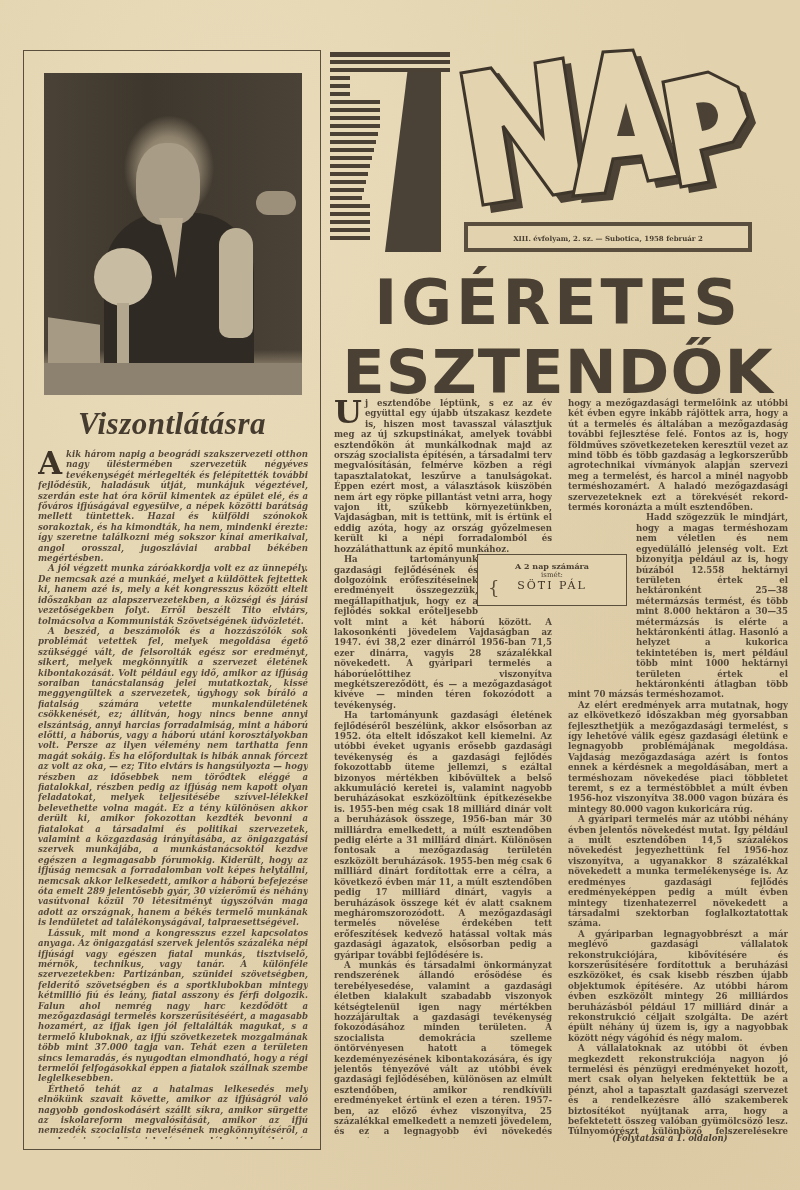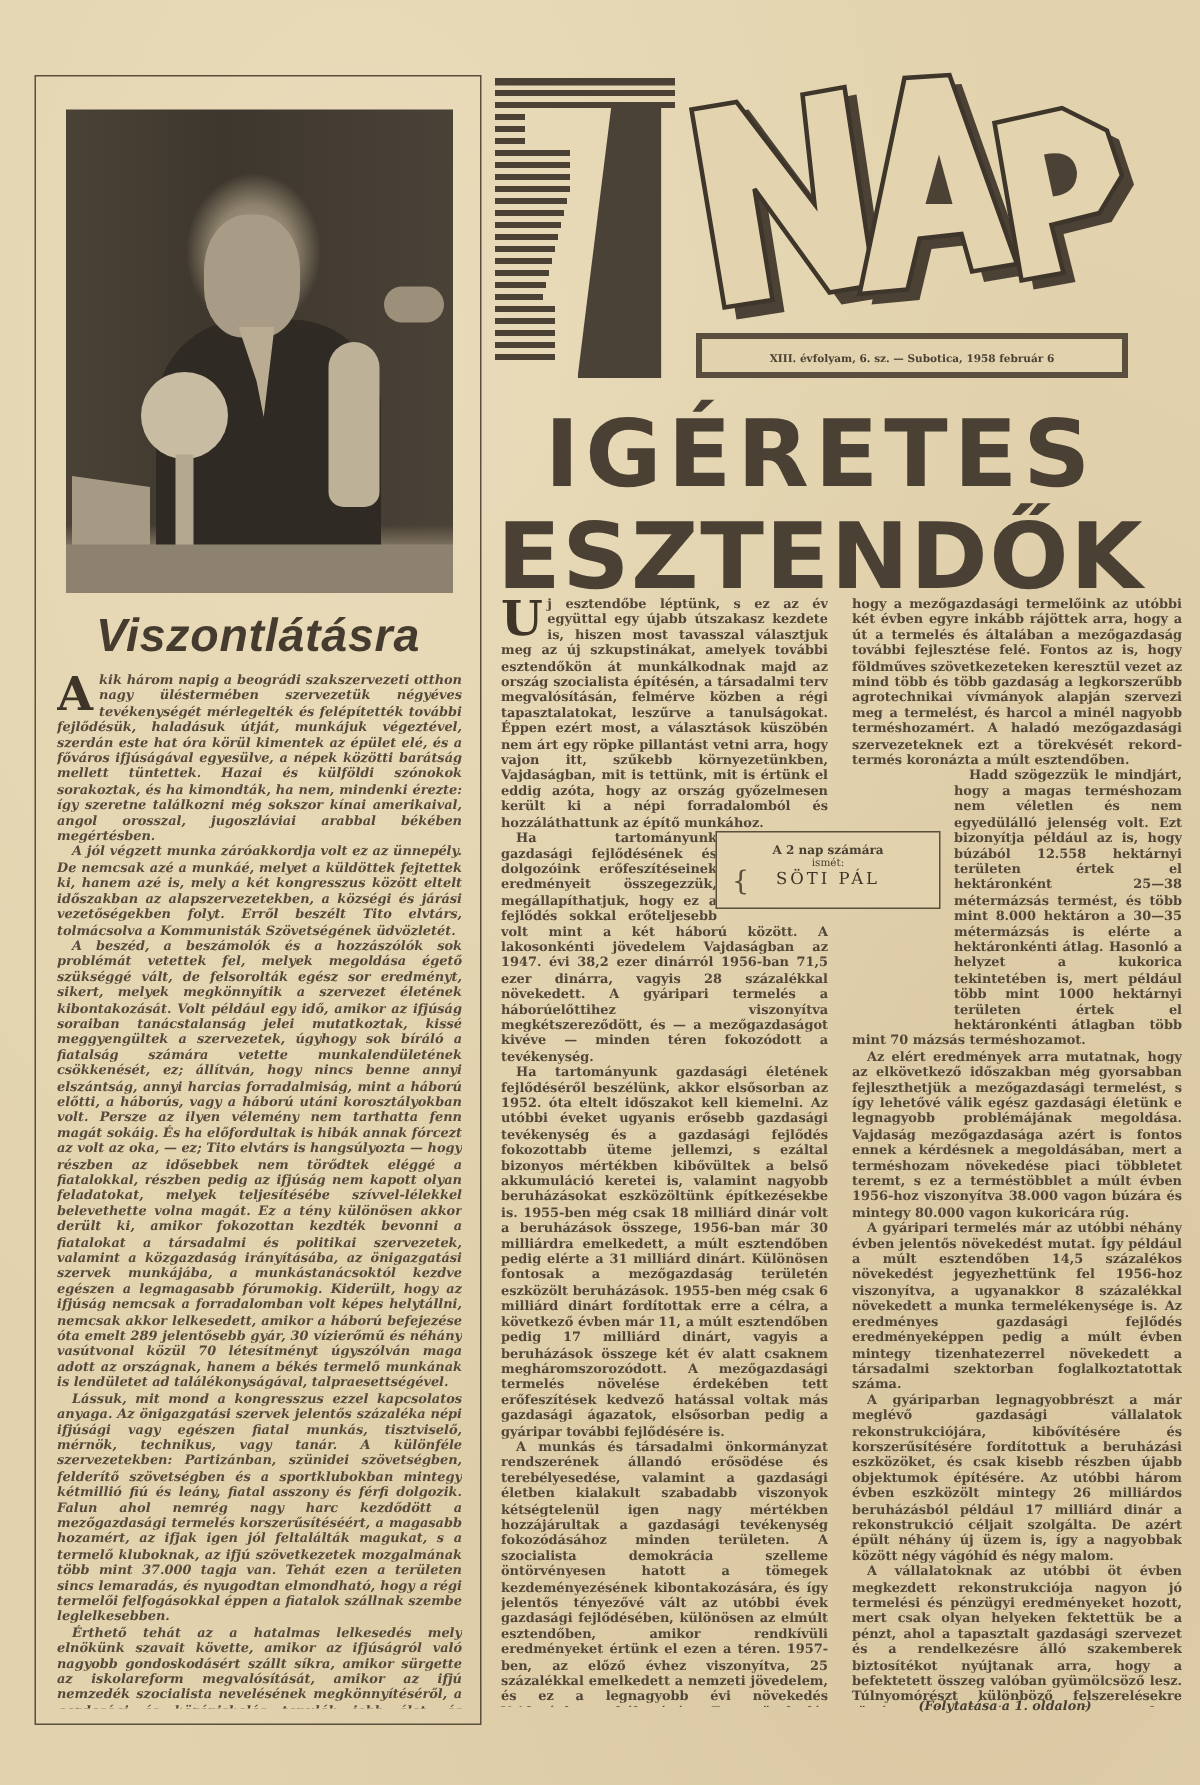--- a/index.html
+++ b/index.html
@@ -61,21 +61,21 @@
   }
   .photo .desk {
     position: absolute; left: 0; top: 290px; width: 258px; height: 32px; background: #8d8170;
   }
   .photo .paper {
     position: absolute; left: 4px; top: 248px; width: 52px; height: 50px; background: #a69a84;
     transform: skewY(8deg);
   }
   .left-title {
     position: absolute; left: 0; top: 355px; width: 100%; text-align: center;
-    font-family: Liberation Sans, sans-serif; font-style: italic; font-weight: bold;
+    font-family: Liberation Serif, serif; font-style: italic; font-weight: bold;
     font-size: 31px; color: #453b2e; letter-spacing: 0.5px;
   }
   .left-text {
     position: absolute; left: 14px; top: 398px; width: 270px; height: 690px;
     font-family: "DejaVu Serif", serif; font-style: italic; font-weight: bold;
     font-size: 8.6px; line-height: 10.4px; text-align: justify; color: #55493a;
     overflow: hidden;
   }
   .left-text p { margin: 0; text-indent: 10px; }
   .left-text p.first { text-indent: 0; }
@@ -106,21 +106,21 @@
     border: 4px solid #5a4f3f; box-sizing: border-box; background: #e2d3ae;
     text-align: center;
   }
   .dateline {
     font-family: "DejaVu Serif", serif; font-weight: bold; font-size: 7px; color: #4a4033;
     line-height: 22px;
   }
 
   
   .headline {
-    position: absolute; left: 322px; top: 268px; width: 450px; text-align: center;
+    position: absolute; left: 333px; top: 268px; width: 450px; text-align: center;
     font-family: "DejaVu Sans", sans-serif; font-weight: bold; color: #4a4134;
   }
   .headline .l1 { font-size: 62px; line-height: 70px; letter-spacing: 4px; }
   .headline .l2 { font-size: 61px; line-height: 68px; letter-spacing: 1px; transform: scaleX(1.02); }
 
   
   .col {
     position: absolute; top: 398px;
     font-family: "DejaVu Serif", serif; font-weight: bold; font-size: 8.6px;
     line-height: 10.4px; text-align: justify; color: #514638; overflow: hidden;
@@ -223,21 +223,21 @@
           <polygon points="212,34 257,24 287,39 297,69 282,94 250,102 258,134 230,139"></polygon>
         </g>
         <g fill="#4b4235">
           <polygon points="166,88 175,55 184,88"></polygon>
           <path d="M245,55 q20,-4 22,12 q0,14 -16,16 z"></path>
         </g>
       </svg>
     </div>
 
     <div class="dateline-box">
-      <span class="dateline">XIII. évfolyam, 6. sz. — Subotica, 1958 február 6</span>
+      <span class="dateline">XIII. évfolyam, 2. sz. — Subotica, 1958 február 2</span>
     </div>
   </div>
 
   <div class="headline">
     <div class="l1">IGÉRETES</div>
     <div class="l2">ESZTENDŐK</div>
   </div>
 
   <div class="col col-a">
     <p class="first"><span class="dropcap-u">Ú</span><span>j esztendőbe léptünk, s ez az év együttal egy újabb útszakasz kezdete is, hiszen most tavasszal választjuk meg az új szkupstinákat, amelyek további esztendőkön át munkálkodnak majd az ország szocialista építésén, a társadalmi terv megvalósításán, felmérve közben a régi tapasztalatokat, leszűrve a tanulságokat. Éppen ezért most, a választások küszöbén nem árt egy röpke pillantást vetni arra, hogy vajon itt, szűkebb környezetünkben, Vajdaságban, mit is tettünk, mit is értünk el eddig azóta, hogy az ország győzelmesen került ki a népi forradalomból és hozzáláthattunk az építő munkához.</span></p>

